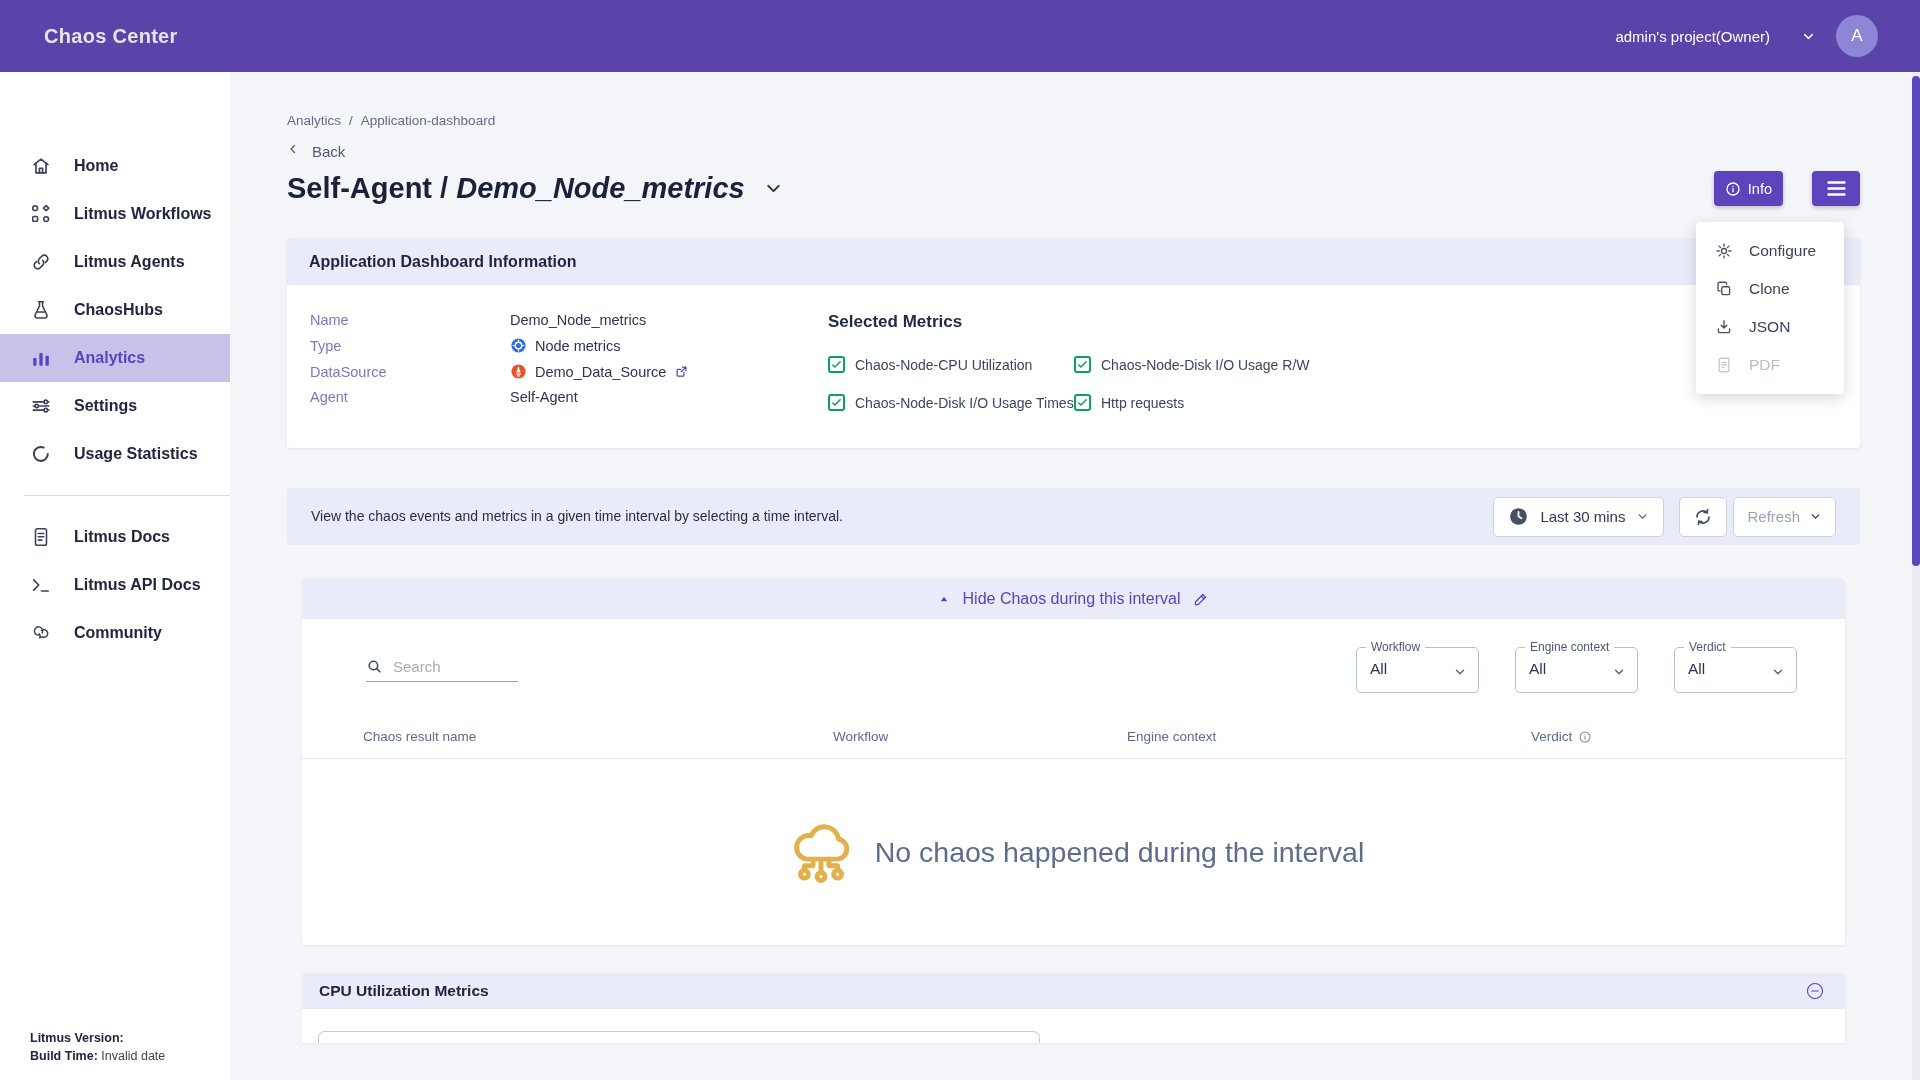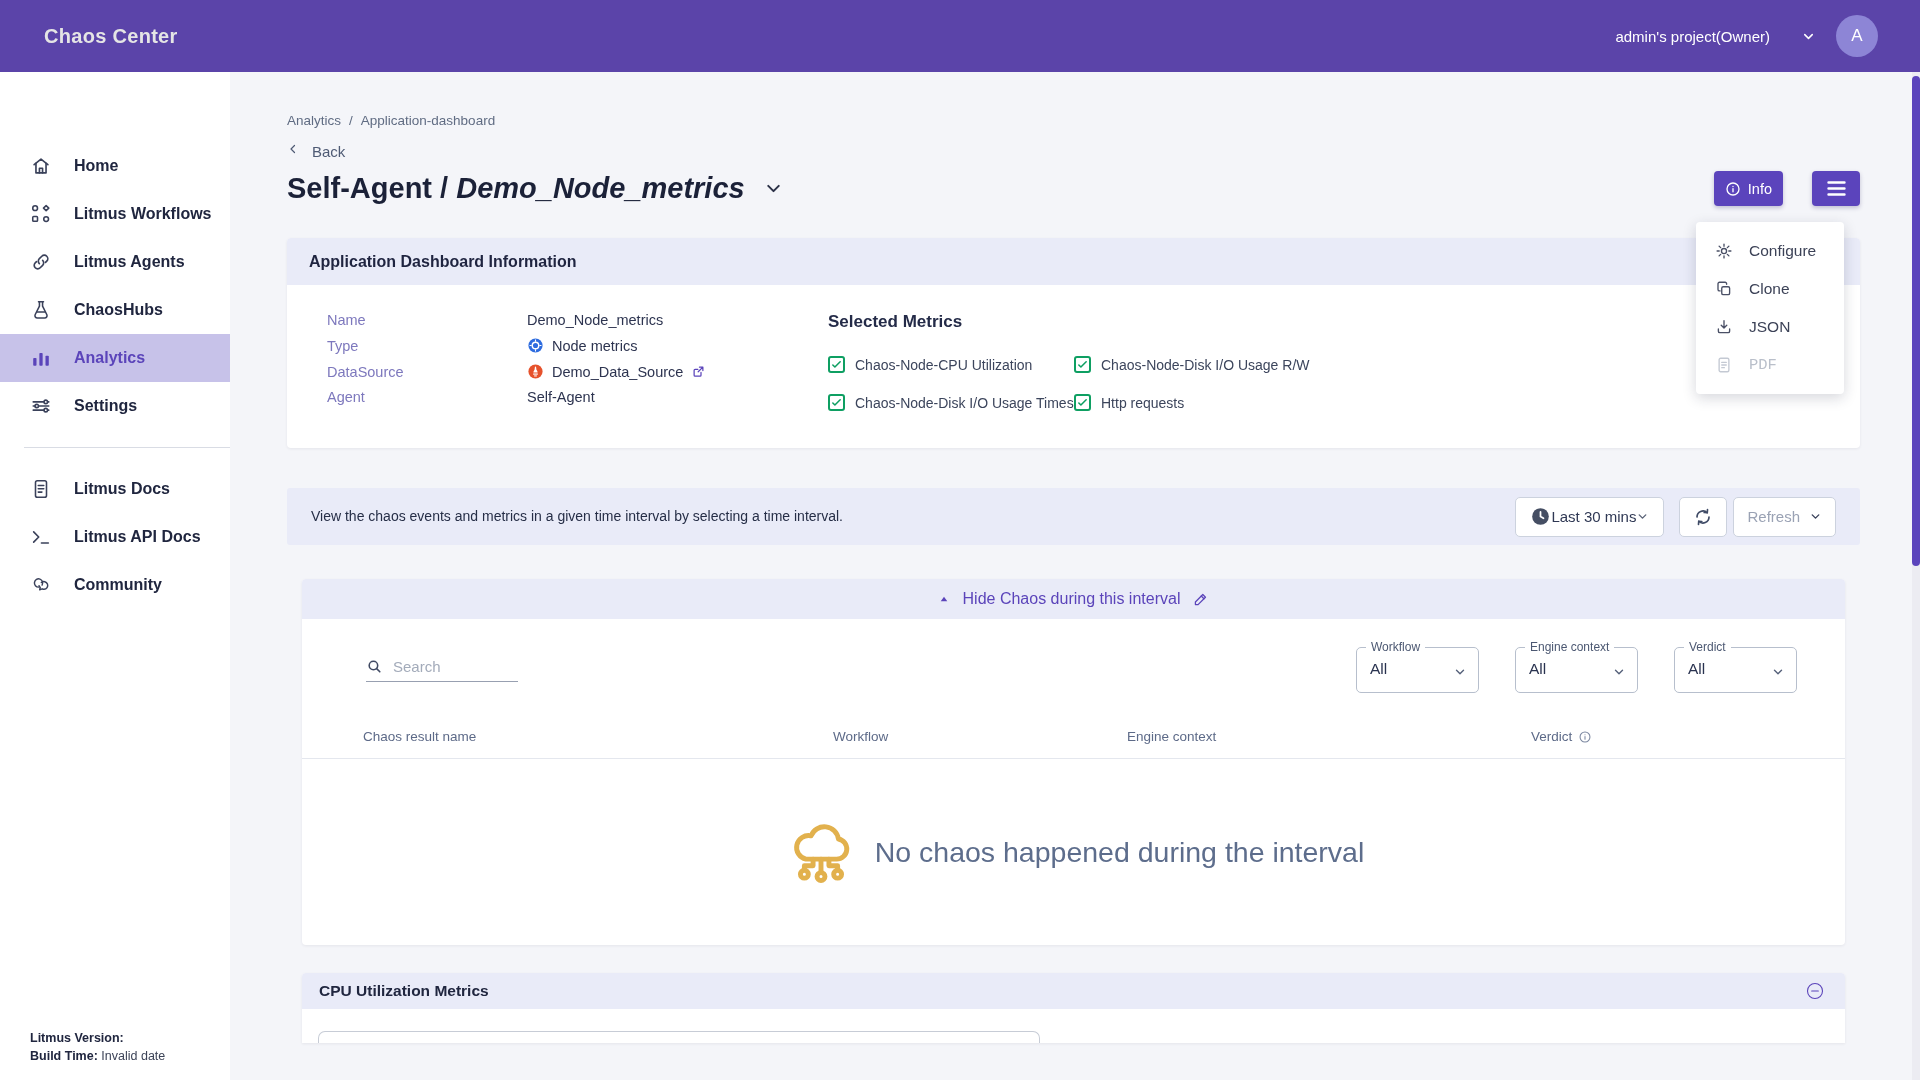--- a/index.html
+++ b/index.html
@@ -39,49 +39,49 @@
   .page-title .italic { font-style:italic; }
   .title-caret { margin-left:18px; color:#2b3147; cursor:pointer; }
   .title-actions { margin-left:auto; display:flex; gap:29px; }
   .btn-info { height:35px; min-width:58px; background:#5B44BC; color:#fff; border:none; border-radius:4px; font-size:14.5px; font-family:inherit; display:flex; align-items:center; justify-content:center; gap:7px; padding:0 11px; cursor:pointer; box-shadow:0 2px 4px rgba(40,30,100,.25); }
   .btn-menu { height:35px; width:48px; background:#5B44BC; border:none; border-radius:4px; display:flex; align-items:center; justify-content:center; cursor:pointer; box-shadow:0 2px 4px rgba(40,30,100,.25); }
 
   
   .menu-pop { position:absolute; top:150px; right:76px; width:148px; background:#fff; border-radius:4px; box-shadow:0 4px 14px rgba(30,35,60,.18); padding:10px 0; z-index:55; }
   .menu-item { height:38px; display:flex; align-items:center; gap:16px; padding-left:19px; font-size:15.5px; color:#3c4257; cursor:pointer; }
   .menu-item .mi-icon { width:18px; height:18px; color:#4a5066; flex:none; }
-  .menu-item.disabled { color:#b9bfca; cursor:default;font-family:Liberation Mono, monospace; }
+  .menu-item.disabled { color:#b9bfca; cursor:default; }
   .menu-item.disabled .mi-icon { color:#c4c9d3; }
 
   
   .card { margin-top:32px; background:#fff; border-radius:4px; box-shadow:0 1px 3px rgba(30,35,60,.07); }
   .card-header { height:47px; background:#E9EBF8; border-radius:4px 4px 0 0; display:flex; align-items:center; padding-left:22px; font-size:16px; font-weight:700; color:#1f2440; }
   .card-body { display:grid; grid-template-columns:518px 519px 1fr; padding:27px 24px 34px 23px; }
   .col-heading { font-size:17px; font-weight:600; color:#242b48; margin-bottom:24px; }
   .kv-row { display:flex; margin-bottom:9px; font-size:14.5px; align-items:center; }
-  .kv-label { width:200px; color:#7d78bd; flex:none;margin-left:17px; }
+  .kv-label { width:200px; color:#7d78bd; flex:none; }
   .kv-value { color:#2d3450; display:flex; align-items:center; gap:8px; }
   .mini-logo { width:17px; height:17px; flex:none; }
   .ext-link { width:15px; height:15px; color:#5B44BA; cursor:pointer; }
 
   .ns-row { display:flex; font-size:14.5px; margin-bottom:28px; }
   .ns-label { color:#7d78bd; width:86px; }
   .ns-value { color:#2d3450; }
   .cb-row { display:flex; gap:26px; }
   .cb-item { display:flex; align-items:center; gap:10px; font-size:14px; color:#3c455c; cursor:pointer; }
   .cb { width:17px; height:17px; border-radius:3px; background:#fff; flex:none; display:flex; align-items:center; justify-content:center; }
   .cb-gray { border:2px solid #b3bac7; }
   .cb-green { border:2px solid #0E9F62; }
   .metrics-grid { display:grid; grid-template-columns:246px 1fr; row-gap:21px; }
 
   
   .interval-bar { margin-top:40px; height:57px; background:#E9EBF8; border-radius:3px; display:flex; align-items:center; padding:0 24px; }
   .interval-text { width:560px; font-size:14px; line-height:1.4; color:#262e47; }
   .interval-controls { margin-left:auto; display:flex; align-items:center; }
-  .time-btn { height:40px; background:#fff; border:1px solid #ccd2de; border-radius:5px; display:flex; align-items:center; padding:0 14px; font-size:15px; color:#2f3854; cursor:pointer; }
+  .time-btn { height:40px; background:#fff; border:1px solid #ccd2de; border-radius:5px; display:flex; align-items:center; gap:11px; padding:0 14px; font-size:15px; color:#2f3854; cursor:pointer; }
   .icon-btn { height:40px; width:48px; margin-left:15px; background:#fff; border:1px solid #ccd2de; border-radius:5px; display:flex; align-items:center; justify-content:center; color:#3f4b66; cursor:pointer; }
   .refresh-btn { height:40px; margin-left:6px; background:#fff; border:1px solid #ccd2de; border-radius:5px; display:flex; align-items:center; gap:9px; padding:0 13px; font-size:15px; color:#9aa2b4; cursor:pointer; }
   .chev { color:#5b6478; }
 
   
   .panel { margin:34px 15px 0 15px; background:#fff; border-radius:4px; box-shadow:0 1px 3px rgba(30,35,60,.07); }
   .panel-band { height:40px; background:#E9EBF8; border-radius:4px 4px 0 0; display:flex; align-items:center; justify-content:center; gap:13px; color:#5B44BA; font-size:16px; font-weight:500; cursor:pointer; }
   .tri-up { width:12px; height:12px; color:#5B44BA; }
   .pencil { width:16px; height:16px; color:#5B44BA; cursor:pointer; }
 
@@ -187,20 +187,28 @@
     <div class="side-item">
       <span class="side-icon">
           <svg viewBox="0 0 24 24" fill="none" stroke="currentColor" stroke-width="1.7" stroke-linecap="round">
             <path d="M3.5 7.5h11.8M19.6 7.5h.9M3.5 12h2.8M9.7 12h10.8M3.5 16.5h11.8M19.6 16.5h.9"></path>
             <circle cx="17.2" cy="7.5" r="1.9"></circle>
             <circle cx="7.3" cy="12" r="1.9"></circle>
             <circle cx="17.2" cy="16.5" r="1.9"></circle>
           </svg>
         </span>
       <span class="side-label">Settings</span>
+    </div>
+    <div class="side-item">
+      <span class="side-icon">
+          <svg viewBox="0 0 24 24" fill="none" stroke="currentColor" stroke-width="2.2" stroke-linecap="round">
+            <path d="M14.8 4.9a7.6 7.6 0 1 0 4.6 7"></path>
+          </svg>
+        </span>
+      <span class="side-label">Usage Statistics</span>
     </div>
     <div class="side-divider"></div>
     <div class="side-item">
       <span class="side-icon">
           <svg viewBox="0 0 24 24" fill="none" stroke="currentColor" stroke-width="1.7" stroke-linecap="round" stroke-linejoin="round">
             <rect x="6" y="3" width="12" height="18" rx="2"></rect>
             <path d="M9 8.2h6M9 11.8h6M9 15.4h4"></path>
           </svg>
         </span>
       <span class="side-label">Litmus Docs</span>

